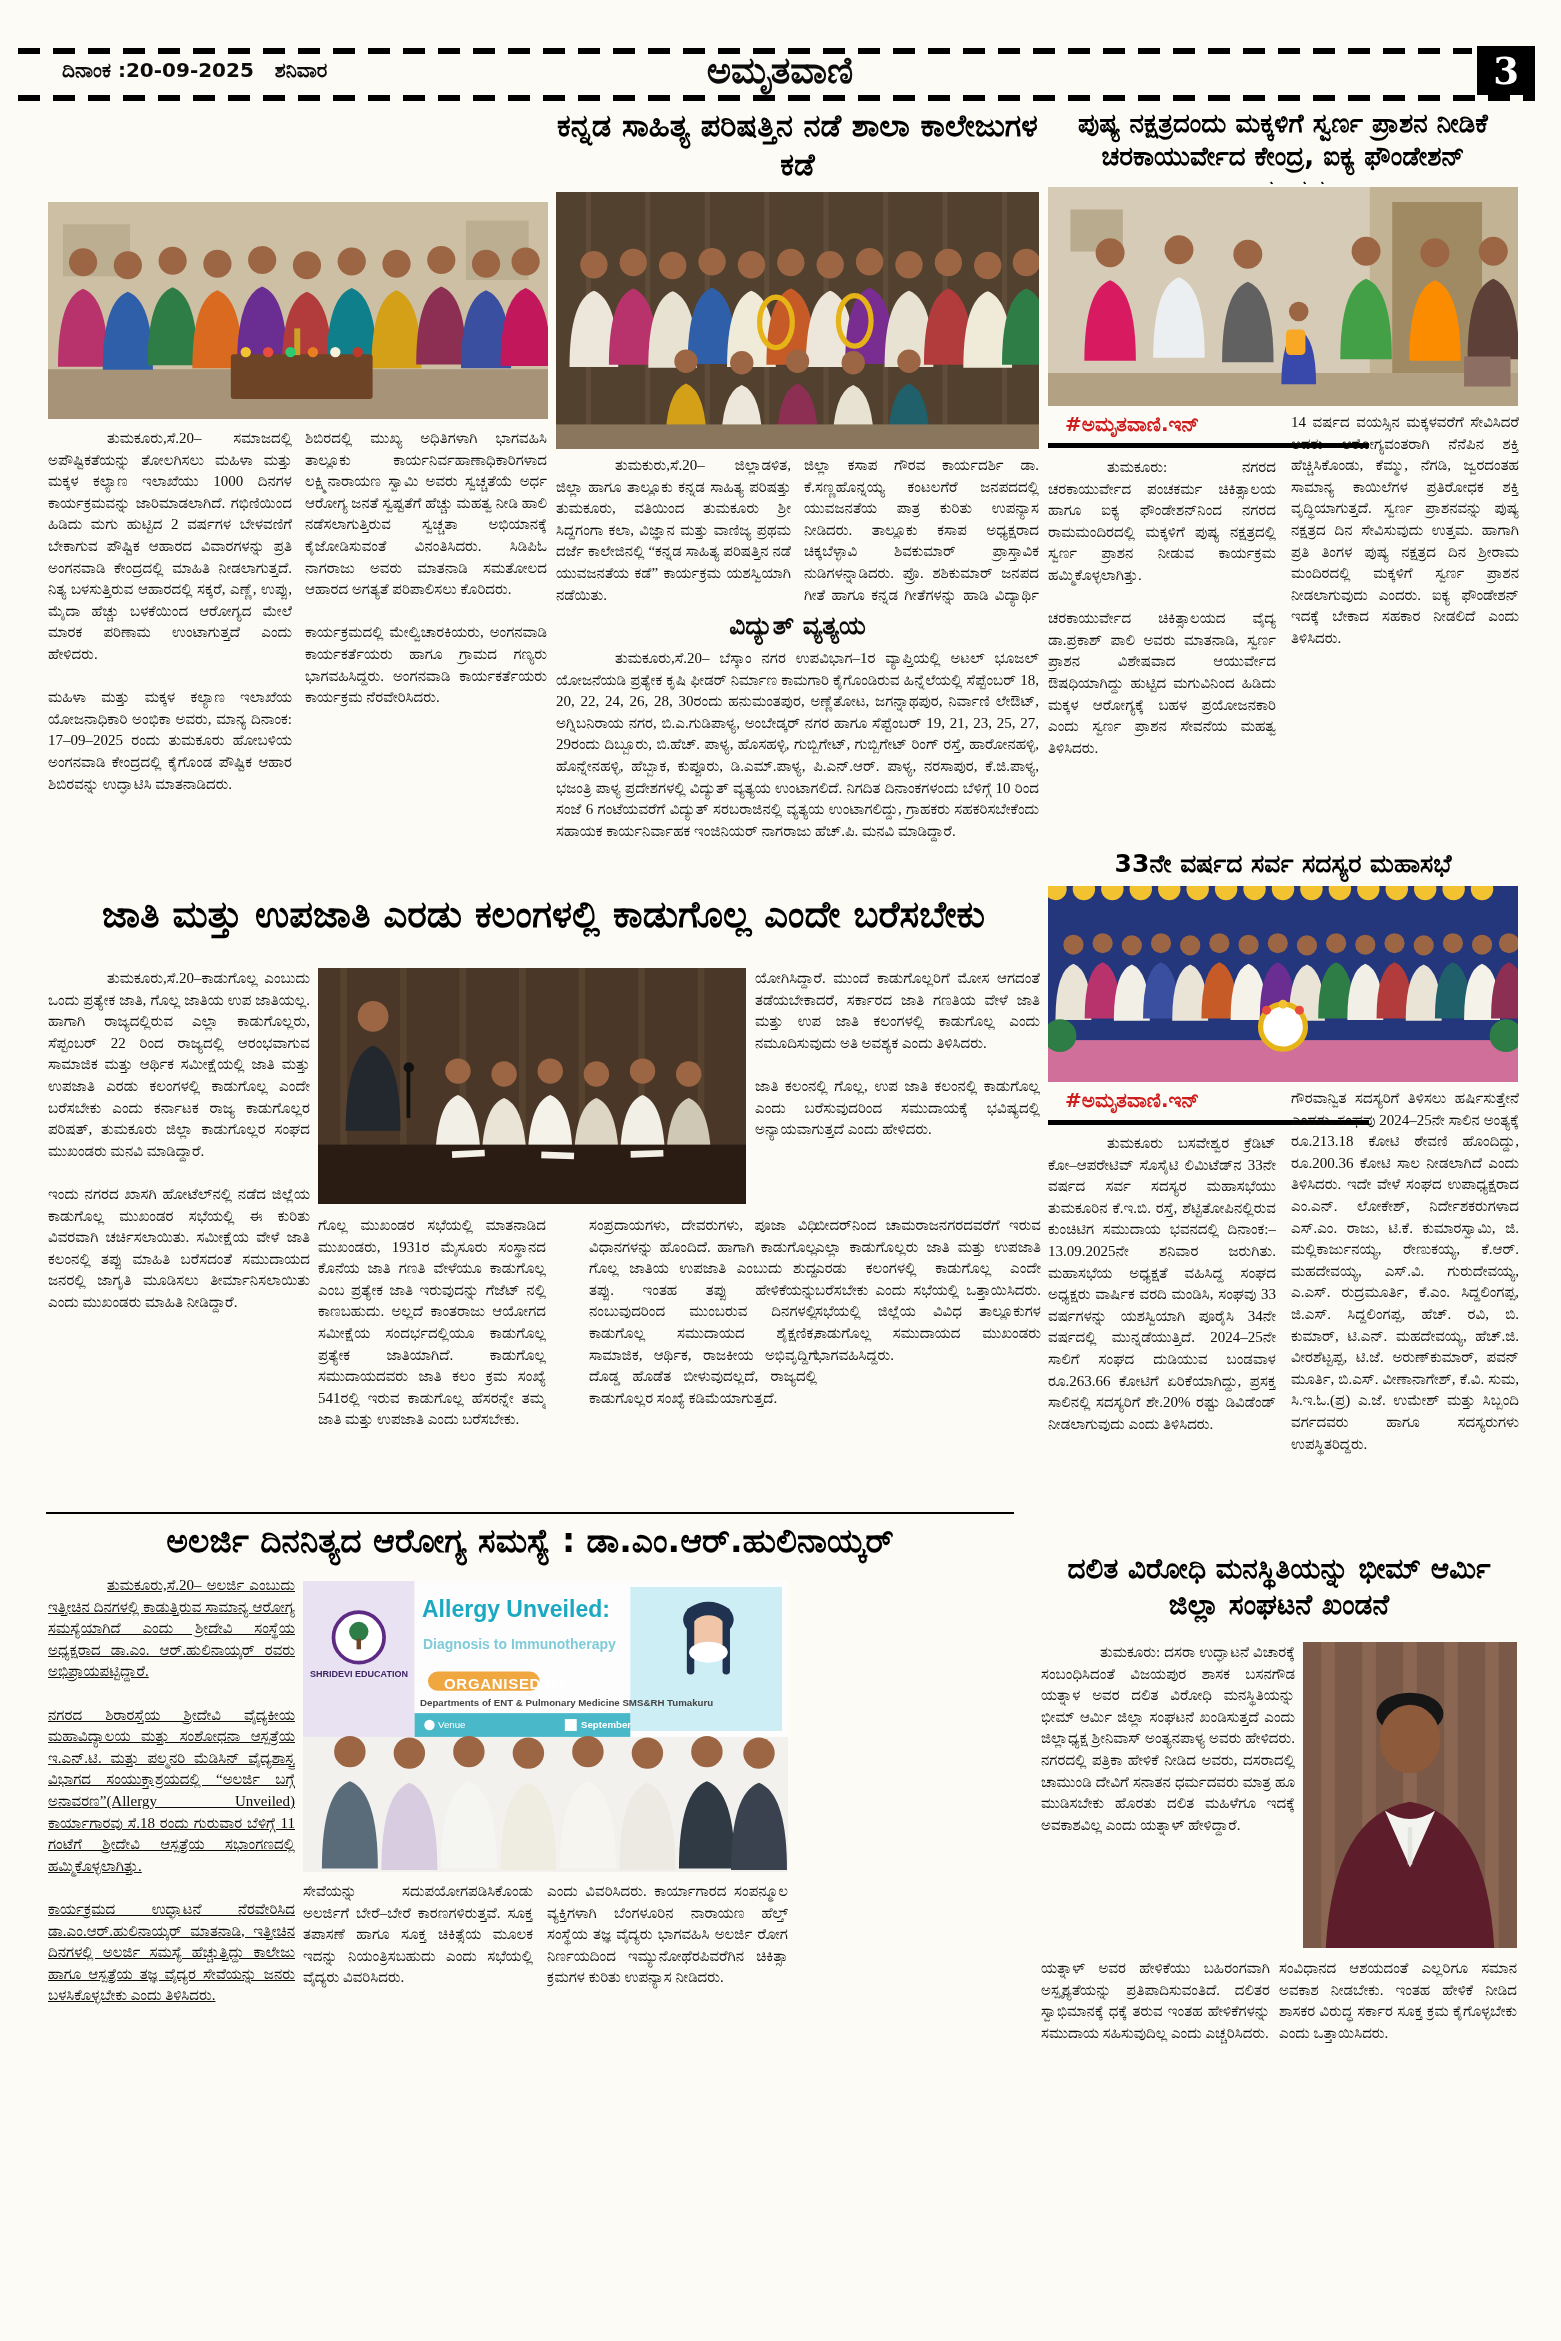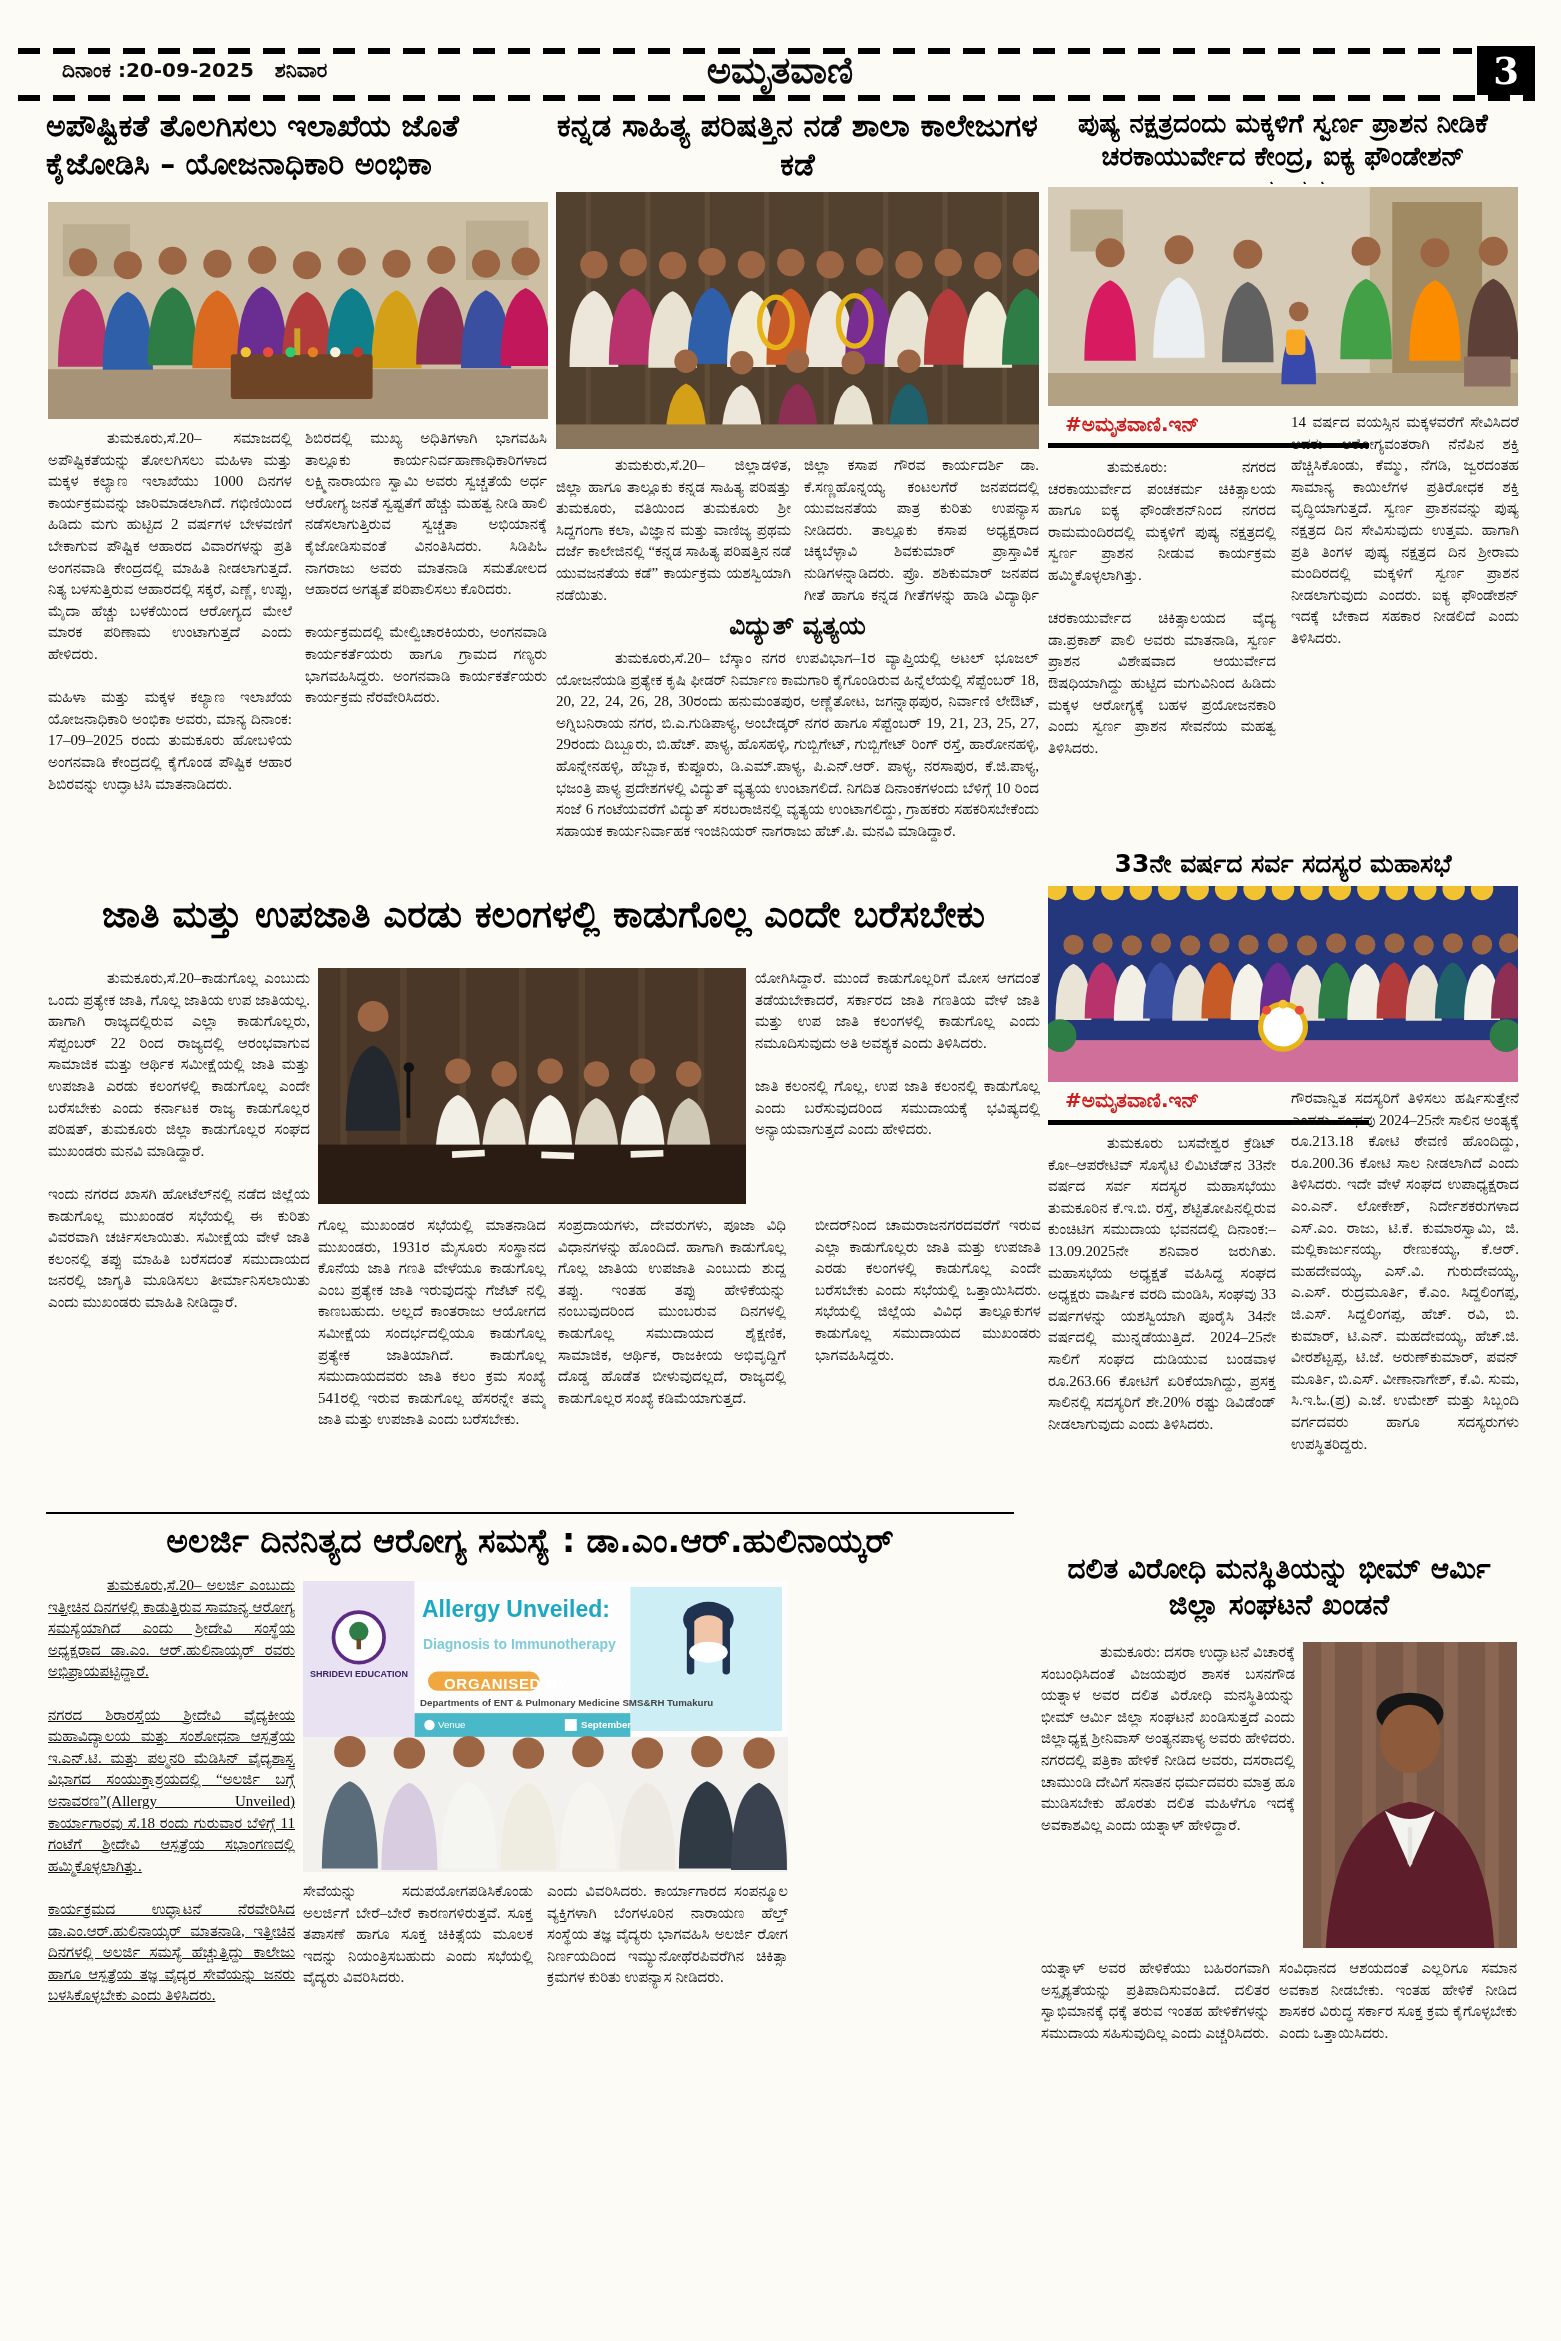--- a/index.html
+++ b/index.html
@@ -40,21 +40,20 @@
 
   <div class="abs dash" style="left:18px;top:48px;width:1454px;"></div>
   <div class="abs masthead-date" style="left:62px;top:58px;width:387px;">
     <span>ದಿನಾಂಕ :20-09-2025</span>&nbsp;&nbsp;
     <span>ಶನಿವಾರ</span>
   </div>
   <div class="abs masthead-title" style="left:520px;top:49px;width:520px;">ಅಮೃತವಾಣಿ</div>
   <div class="abs pageno" style="left:1477px;top:46px;width:58px;height:49px;">3</div>
   <div class="abs dash" style="left:18px;top:95px;width:1517px;"></div>
 
-  <div class="abs headline" style="left:46px;top:107px;width:503px;height:88px;font-size:30px;text-align:left;">ಅಪೌಷ್ಟಿಕತೆ ತೊಲಗಿಸಲು ಇಲಾಖೆಯ ಜೊತೆ ಕೈಜೋಡಿಸಿ – ಯೋಜನಾಧಿಕಾರಿ ಅಂಭಿಕಾ</div>
   <div class="abs photo" style="left:48px;top:202px;width:500px;height:217px;">
     <svg viewBox="0 0 670 292" preserveAspectRatio="none">
       <rect width="670" height="292" fill="#cdbfa4"></rect>
       <rect y="225" width="670" height="67" fill="#a79478"></rect>
       <rect x="20" y="30" width="90" height="70" fill="#bcae91"></rect>
       <rect x="560" y="25" width="84" height="80" fill="#bcae91"></rect>
       <use href="#prsn" transform="translate(5,58) scale(2.1)" style="color:#b8326b"></use>
       <use href="#prsn" transform="translate(65,62) scale(2.1)" style="color:#2f5fa8"></use>
       <use href="#prsn" transform="translate(125,56) scale(2.1)" style="color:#2e7d46"></use>
       <use href="#prsn" transform="translate(185,60) scale(2.1)" style="color:#d96a1f"></use>
@@ -176,21 +175,21 @@
       <rect y="238" width="575" height="80" fill="#2a1c12"></rect>
       <rect x="180" y="246" width="44" height="9" fill="#f4f1e8" transform="rotate(-3 200 250)"></rect>
       <rect x="300" y="248" width="44" height="9" fill="#f4f1e8" transform="rotate(2 320 252)"></rect>
       <rect x="420" y="246" width="44" height="9" fill="#f4f1e8" transform="rotate(-2 440 250)"></rect>
     </svg>
   </div>
   <div class="abs body" style="left:755px;top:968px;width:285px;height:236px;">ಯೋಗಿಸಿದ್ದಾರೆ. ಮುಂದೆ ಕಾಡುಗೊಲ್ಲರಿಗೆ ಮೋಸ ಆಗದಂತೆ ತಡೆಯಬೇಕಾದರೆ, ಸರ್ಕಾರದ ಜಾತಿ ಗಣತಿಯ ವೇಳೆ ಜಾತಿ ಮತ್ತು ಉಪ ಜಾತಿ ಕಲಂಗಳಲ್ಲಿ ಕಾಡುಗೊಲ್ಲ ಎಂದು ನಮೂದಿಸುವುದು ಅತಿ ಅವಶ್ಯಕ ಎಂದು ತಿಳಿಸಿದರು.
 
 ಜಾತಿ ಕಲಂನಲ್ಲಿ ಗೊಲ್ಲ, ಉಪ ಜಾತಿ ಕಲಂನಲ್ಲಿ ಕಾಡುಗೊಲ್ಲ ಎಂದು ಬರೆಸುವುದರಿಂದ ಸಮುದಾಯಕ್ಕೆ ಭವಿಷ್ಯದಲ್ಲಿ ಅನ್ಯಾಯವಾಗುತ್ತದೆ ಎಂದು ಹೇಳಿದರು.</div>
   <div class="abs body" style="left:318px;top:1215px;width:228px;height:284px;">ಗೊಲ್ಲ ಮುಖಂಡರ ಸಭೆಯಲ್ಲಿ ಮಾತನಾಡಿದ ಮುಖಂಡರು, 1931ರ ಮೈಸೂರು ಸಂಸ್ಥಾನದ ಕೊನೆಯ ಜಾತಿ ಗಣತಿ ವೇಳೆಯೂ ಕಾಡುಗೊಲ್ಲ ಎಂಬ ಪ್ರತ್ಯೇಕ ಜಾತಿ ಇರುವುದನ್ನು ಗೆಜೆಟ್ ನಲ್ಲಿ ಕಾಣಬಹುದು. ಅಲ್ಲದೆ ಕಾಂತರಾಜು ಆಯೋಗದ ಸಮೀಕ್ಷೆಯ ಸಂದರ್ಭದಲ್ಲಿಯೂ ಕಾಡುಗೊಲ್ಲ ಪ್ರತ್ಯೇಕ ಜಾತಿಯಾಗಿದೆ. ಕಾಡುಗೊಲ್ಲ ಸಮುದಾಯದವರು ಜಾತಿ ಕಲಂ ಕ್ರಮ ಸಂಖ್ಯೆ 541ರಲ್ಲಿ ಇರುವ ಕಾಡುಗೊಲ್ಲ ಹೆಸರನ್ನೇ ತಮ್ಮ ಜಾತಿ ಮತ್ತು ಉಪಜಾತಿ ಎಂದು ಬರೆಸಬೇಕು.</div>
-  <div class="abs body" style="left:558px;top:1215px;width:228px;height:284px;">ಸಂಪ್ರದಾಯಗಳು, ದೇವರುಗಳು, ಪೂಜಾ ವಿಧಿ ವಿಧಾನಗಳನ್ನು ಹೊಂದಿದೆ. ಹಾಗಾಗಿ ಕಾಡುಗೊಲ್ಲ ಗೊಲ್ಲ ಜಾತಿಯ ಉಪಜಾತಿ ಎಂಬುದು ಶುದ್ದ ತಪ್ಪು. ಇಂತಹ ತಪ್ಪು ಹೇಳಿಕೆಯನ್ನು ನಂಬುವುದರಿಂದ ಮುಂಬರುವ ದಿನಗಳಲ್ಲಿ ಕಾಡುಗೊಲ್ಲ ಸಮುದಾಯದ ಶೈಕ್ಷಣಿಕ, ಸಾಮಾಜಿಕ, ಆರ್ಥಿಕ, ರಾಜಕೀಯ ಅಭಿವೃದ್ದಿಗೆ ದೊಡ್ಡ ಹೊಡೆತ ಬೀಳುವುದಲ್ಲದೆ, ರಾಜ್ಯದಲ್ಲಿ ಕಾಡುಗೊಲ್ಲರ ಸಂಖ್ಯೆ ಕಡಿಮೆಯಾಗುತ್ತದೆ.</div>
+  <div class="abs body" style="left:589px;top:1215px;width:228px;height:284px;">ಸಂಪ್ರದಾಯಗಳು, ದೇವರುಗಳು, ಪೂಜಾ ವಿಧಿ ವಿಧಾನಗಳನ್ನು ಹೊಂದಿದೆ. ಹಾಗಾಗಿ ಕಾಡುಗೊಲ್ಲ ಗೊಲ್ಲ ಜಾತಿಯ ಉಪಜಾತಿ ಎಂಬುದು ಶುದ್ದ ತಪ್ಪು. ಇಂತಹ ತಪ್ಪು ಹೇಳಿಕೆಯನ್ನು ನಂಬುವುದರಿಂದ ಮುಂಬರುವ ದಿನಗಳಲ್ಲಿ ಕಾಡುಗೊಲ್ಲ ಸಮುದಾಯದ ಶೈಕ್ಷಣಿಕ, ಸಾಮಾಜಿಕ, ಆರ್ಥಿಕ, ರಾಜಕೀಯ ಅಭಿವೃದ್ದಿಗೆ ದೊಡ್ಡ ಹೊಡೆತ ಬೀಳುವುದಲ್ಲದೆ, ರಾಜ್ಯದಲ್ಲಿ ಕಾಡುಗೊಲ್ಲರ ಸಂಖ್ಯೆ ಕಡಿಮೆಯಾಗುತ್ತದೆ.</div>
   <div class="abs body" style="left:815px;top:1215px;width:226px;height:284px;">ಬೀದರ್‌ನಿಂದ ಚಾಮರಾಜನಗರದವರೆಗೆ ಇರುವ ಎಲ್ಲಾ ಕಾಡುಗೊಲ್ಲರು ಜಾತಿ ಮತ್ತು ಉಪಜಾತಿ ಎರಡು ಕಲಂಗಳಲ್ಲಿ ಕಾಡುಗೊಲ್ಲ ಎಂದೇ ಬರೆಸಬೇಕು ಎಂದು ಸಭೆಯಲ್ಲಿ ಒತ್ತಾಯಿಸಿದರು. ಸಭೆಯಲ್ಲಿ ಜಿಲ್ಲೆಯ ವಿವಿಧ ತಾಲ್ಲೂಕುಗಳ ಕಾಡುಗೊಲ್ಲ ಸಮುದಾಯದ ಮುಖಂಡರು ಭಾಗವಹಿಸಿದ್ದರು.</div>
 
   <div class="abs headline" style="left:1048px;top:848px;width:470px;height:36px;font-size:25px;">33ನೇ ವರ್ಷದ ಸರ್ವ ಸದಸ್ಯರ ಮಹಾಸಭೆ</div>
   <div class="abs photo" style="left:1048px;top:886px;width:470px;height:196px;">
     <svg viewBox="0 0 628 262" preserveAspectRatio="none">
       <rect width="628" height="262" fill="#24367c"></rect>
       <circle cx="10" cy="4" r="15" fill="#f2c230"></circle>
         <circle cx="48" cy="4" r="15" fill="#f2c230"></circle>
       <circle cx="86" cy="4" r="15" fill="#f2c230"></circle>
         <circle cx="124" cy="4" r="15" fill="#f2c230"></circle>

